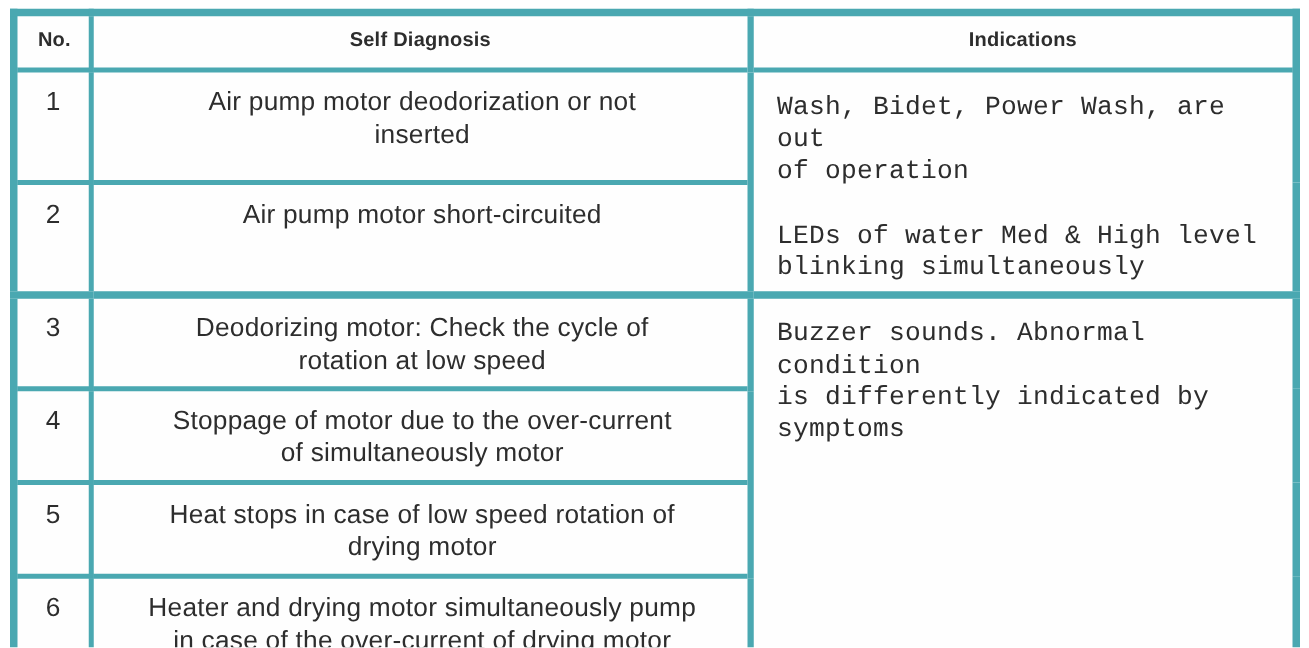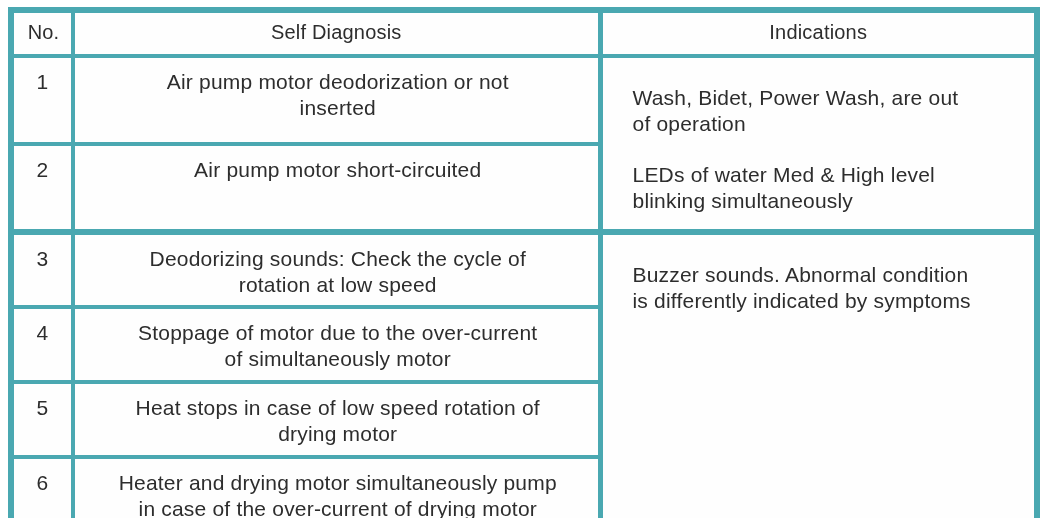--- a/index.html
+++ b/index.html
@@ -41,22 +41,22 @@
     border:4px solid var(--teal);
     vertical-align:top;
     font-size:21px;
     line-height:1.22;
     letter-spacing:0.2px;
     background:#fefefe;
   }
   thead tr{height:46px;}
   tbody tr{height:75px;}
   th{
-    font-weight:normal;
-    font-size:20px;
+    font-weight:bold;
+    font-size:16px;
     text-align:center;
     vertical-align:middle;
     padding:2px 0 4px 0;
   }
   th.h-no{ text-align:center; padding-left:2px; }
   td.num{
     text-align:center;
     padding-top:11px;
   }
   td.diag, th.diag{
@@ -64,22 +64,23 @@
     text-align:center;
   }
   td.diag{
     padding:11px 14px 0 17px;
     white-space:pre-line;
   }
   td.ind{
     padding:11px 10px 0 14px;
   }
   td.ind p{
-    margin:16px;
+    margin:5px;
     white-space:pre-line;
+    font-family:Liberation Mono, monospace;
   }
   td.ind p.second{
     margin-top:26px;
   }
   tr.group-start th, tr.group-start td{
     border-top-width:6px;
   }
 </style>
 </head>
 <body>
@@ -109,21 +110,21 @@
           <p class="second">LEDs of water Med &amp; High level
 blinking simultaneously</p>
         </td>
       </tr>
       <tr>
         <td class="num">2</td>
         <td class="diag">Air pump motor short-circuited</td>
       </tr>
       <tr class="group-start">
         <td class="num">3</td>
-        <td class="diag">Deodorizing sounds: Check the cycle of
+        <td class="diag">Deodorizing motor: Check the cycle of
 rotation at low speed</td>
         <td class="ind" rowspan="4">
           <p>Buzzer sounds. Abnormal condition
 is differently indicated by symptoms</p>
         </td>
       </tr>
       <tr>
         <td class="num">4</td>
         <td class="diag">Stoppage of motor due to the over-current
 of simultaneously motor</td>

